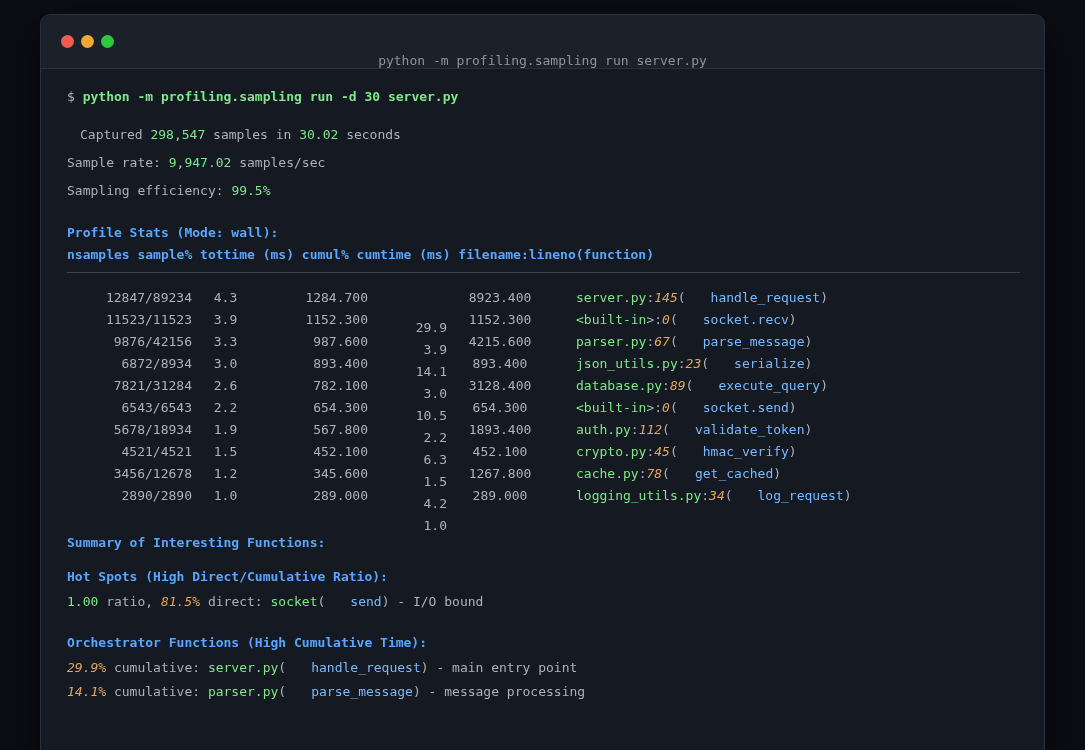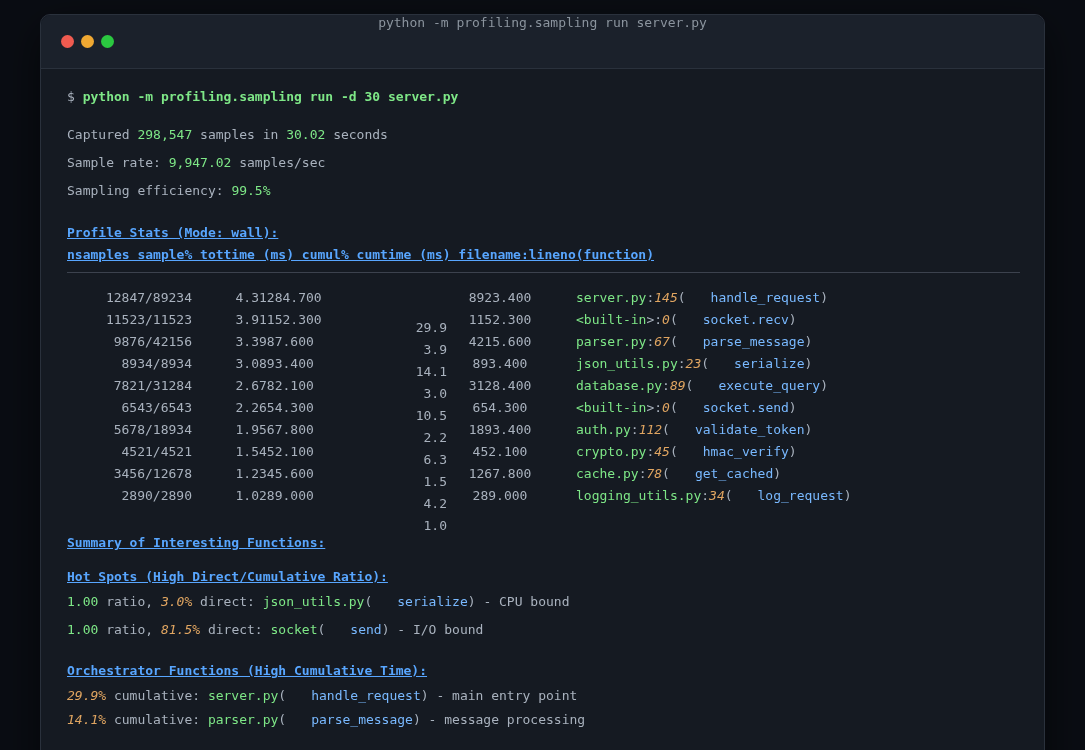--- a/index.html
+++ b/index.html
@@ -17,47 +17,47 @@
   .window{
     position:absolute;left:40px;top:14px;width:1005px;height:790px;
     box-sizing:border-box;background:var(--terminal-bg);
     border:1px solid var(--border);border-radius:10px;
     box-shadow:0 14px 44px rgba(0,0,0,.55);
   }
   .titlebar{
     height:53px;background:var(--titlebar-bg);
     border-bottom:1px solid var(--border);
     border-radius:10px 10px 0 0;
-    display:flex;align-items:flex-start;position:relative;
+    display:flex;align-items:flex-end;position:relative;
   }
   .lights{position:absolute;left:20px;top:0;height:100%;display:flex;align-items:center;gap:7px;}
   .light{width:13px;height:13px;border-radius:50%;}
   .light.red{background:var(--lred);}
   .light.yellow{background:var(--lyellow);}
   .light.green{background:var(--lgreen);}
   .title{flex:1;text-align:center;color:var(--muted);font-size:13px;letter-spacing:0;}
   .content{padding:0 26px;font-size:13px;color:var(--fg);}
   .line{height:18px;line-height:18px;white-space:pre;}
   .fg{color:var(--fg);}
   .green{color:var(--green);}
   .orange{color:var(--orange);font-style:italic;}
   .blue{color:var(--blue);padding-left:25px;}
-  .hblue{color:var(--hblue);font-weight:bold;text-decoration:underline;}
+  .hblue{color:var(--hblue);font-weight:bold;}
   .bold{font-weight:bold;}
   .mt19{margin-top:19px;} .mt24{margin-top:24px;} .mt4{margin-top:4px;}
   .mt29{margin-top:29px;} .mt16{margin-top:16px;} .mt23{margin-top:23px;}
   .sep{margin-top:8px;height:1px;background:var(--sep);width:953px;}
   #capture-lines .line{margin-top:10px;}
-  #capture-lines .line:first-child{margin-top:20px;}
+  #capture-lines .line:first-child{margin-top:20px;margin-left:13px;}
   .trow{display:flex;height:18px;line-height:18px;white-space:pre;}
   #profile-rows .trow{margin-top:4px;}
   #profile-rows .trow:first-child{margin-top:16px;}
   .c0{width:125px;text-align:right;}
-  .c1{width:67px;text-align:right;}
-  .c2{width:109px;text-align:left;}
+  .c1{width:67px;text-align:center;}
+  .c2{width:109px;text-align:right;}
   .c3{width:79px;text-align:right;margin-top:30px;}
   .c4{width:106px;text-align:center;}
   .cf{margin-left:23px;text-align:left;}
   #hotspot-lines .line{margin-top:10px;}
   #hotspot-lines .line:first-child{margin-top:7px;}
   #orchestrator-lines .line{margin-top:6px;}
   #orchestrator-lines .line:first-child{margin-top:7px;}
 </style>
 </head>
 <body>
@@ -82,33 +82,32 @@
       </div>
 
     <div class="line hblue mt24">Profile Stats (Mode: wall):</div>
     <div class="line hblue mt4">nsamples sample% tottime (ms) cumul% cumtime (ms) filename:lineno(function)</div>
     <div class="sep"></div>
 
     <div id="profile-rows">
         <div class="trow"><span class="c0 fg">12847/89234</span><span class="c1 fg">4.3</span><span class="c2 fg">1284.700</span><span class="c3 fg">29.9</span><span class="c4 fg">8923.400</span><span class="cf"><span class="green">server.py</span><span class="fg">:</span><span class="orange">145</span><span class="fg">(</span><span class="blue">handle_request</span><span class="fg">)</span></span></div>
         <div class="trow"><span class="c0 fg">11523/11523</span><span class="c1 fg">3.9</span><span class="c2 fg">1152.300</span><span class="c3 fg">3.9</span><span class="c4 fg">1152.300</span><span class="cf"><span class="green">&lt;built-in</span><span class="fg">&gt;:</span><span class="orange">0</span><span class="fg">(</span><span class="blue">socket.recv</span><span class="fg">)</span></span></div>
         <div class="trow"><span class="c0 fg">9876/42156</span><span class="c1 fg">3.3</span><span class="c2 fg">987.600</span><span class="c3 fg">14.1</span><span class="c4 fg">4215.600</span><span class="cf"><span class="green">parser.py</span><span class="fg">:</span><span class="orange">67</span><span class="fg">(</span><span class="blue">parse_message</span><span class="fg">)</span></span></div>
-        <div class="trow"><span class="c0 fg">8934/8934</span><span class="c1 fg">3.0</span><span class="c2 fg">893.400</span><span class="c3 fg">3.0</span><span class="c4 fg">893.400</span><span class="cf"><span class="green">json_utils.py</span><span class="fg">:</span><span class="orange">23</span><span class="fg">(</span><span class="blue">serialize</span><span class="fg">)</span></span></div>
+        <div class="trow"><span class="c0 fg">6872/8934</span><span class="c1 fg">3.0</span><span class="c2 fg">893.400</span><span class="c3 fg">3.0</span><span class="c4 fg">893.400</span><span class="cf"><span class="green">json_utils.py</span><span class="fg">:</span><span class="orange">23</span><span class="fg">(</span><span class="blue">serialize</span><span class="fg">)</span></span></div>
         <div class="trow"><span class="c0 fg">7821/31284</span><span class="c1 fg">2.6</span><span class="c2 fg">782.100</span><span class="c3 fg">10.5</span><span class="c4 fg">3128.400</span><span class="cf"><span class="green">database.py</span><span class="fg">:</span><span class="orange">89</span><span class="fg">(</span><span class="blue">execute_query</span><span class="fg">)</span></span></div>
         <div class="trow"><span class="c0 fg">6543/6543</span><span class="c1 fg">2.2</span><span class="c2 fg">654.300</span><span class="c3 fg">2.2</span><span class="c4 fg">654.300</span><span class="cf"><span class="green">&lt;built-in</span><span class="fg">&gt;:</span><span class="orange">0</span><span class="fg">(</span><span class="blue">socket.send</span><span class="fg">)</span></span></div>
         <div class="trow"><span class="c0 fg">5678/18934</span><span class="c1 fg">1.9</span><span class="c2 fg">567.800</span><span class="c3 fg">6.3</span><span class="c4 fg">1893.400</span><span class="cf"><span class="green">auth.py</span><span class="fg">:</span><span class="orange">112</span><span class="fg">(</span><span class="blue">validate_token</span><span class="fg">)</span></span></div>
         <div class="trow"><span class="c0 fg">4521/4521</span><span class="c1 fg">1.5</span><span class="c2 fg">452.100</span><span class="c3 fg">1.5</span><span class="c4 fg">452.100</span><span class="cf"><span class="green">crypto.py</span><span class="fg">:</span><span class="orange">45</span><span class="fg">(</span><span class="blue">hmac_verify</span><span class="fg">)</span></span></div>
         <div class="trow"><span class="c0 fg">3456/12678</span><span class="c1 fg">1.2</span><span class="c2 fg">345.600</span><span class="c3 fg">4.2</span><span class="c4 fg">1267.800</span><span class="cf"><span class="green">cache.py</span><span class="fg">:</span><span class="orange">78</span><span class="fg">(</span><span class="blue">get_cached</span><span class="fg">)</span></span></div>
         <div class="trow"><span class="c0 fg">2890/2890</span><span class="c1 fg">1.0</span><span class="c2 fg">289.000</span><span class="c3 fg">1.0</span><span class="c4 fg">289.000</span><span class="cf"><span class="green">logging_utils.py</span><span class="fg">:</span><span class="orange">34</span><span class="fg">(</span><span class="blue">log_request</span><span class="fg">)</span></span></div>
       </div>
 
     <div class="line hblue mt29">Summary of Interesting Functions:</div>
     <div class="line hblue mt16">Hot Spots (High Direct/Cumulative Ratio):</div>
     <div id="hotspot-lines">
-        <div class="line"><span class="green">1.00</span><span class="fg"> ratio, </span><span class="orange">3.0%</span><span class="fg"> direct: </span><span class="green">json_utils.py</span><span class="fg">(</span><span class="blue">serialize</span><span class="fg">)</span><span class="fg"> - CPU bound</span></div>
         <div class="line"><span class="green">1.00</span><span class="fg"> ratio, </span><span class="orange">81.5%</span><span class="fg"> direct: </span><span class="green">socket</span><span class="fg">(</span><span class="blue">send</span><span class="fg">)</span><span class="fg"> - I/O bound</span></div>
       </div>
 
     <div class="line hblue mt23">Orchestrator Functions (High Cumulative Time):</div>
     <div id="orchestrator-lines">
         <div class="line"><span class="orange">29.9%</span><span class="fg"> cumulative: </span><span class="green">server.py</span><span class="fg">(</span><span class="blue">handle_request</span><span class="fg">)</span><span class="fg"> - main entry point</span></div>
         <div class="line"><span class="orange">14.1%</span><span class="fg"> cumulative: </span><span class="green">parser.py</span><span class="fg">(</span><span class="blue">parse_message</span><span class="fg">)</span><span class="fg"> - message processing</span></div>
       </div>
   </div>
 </div>

